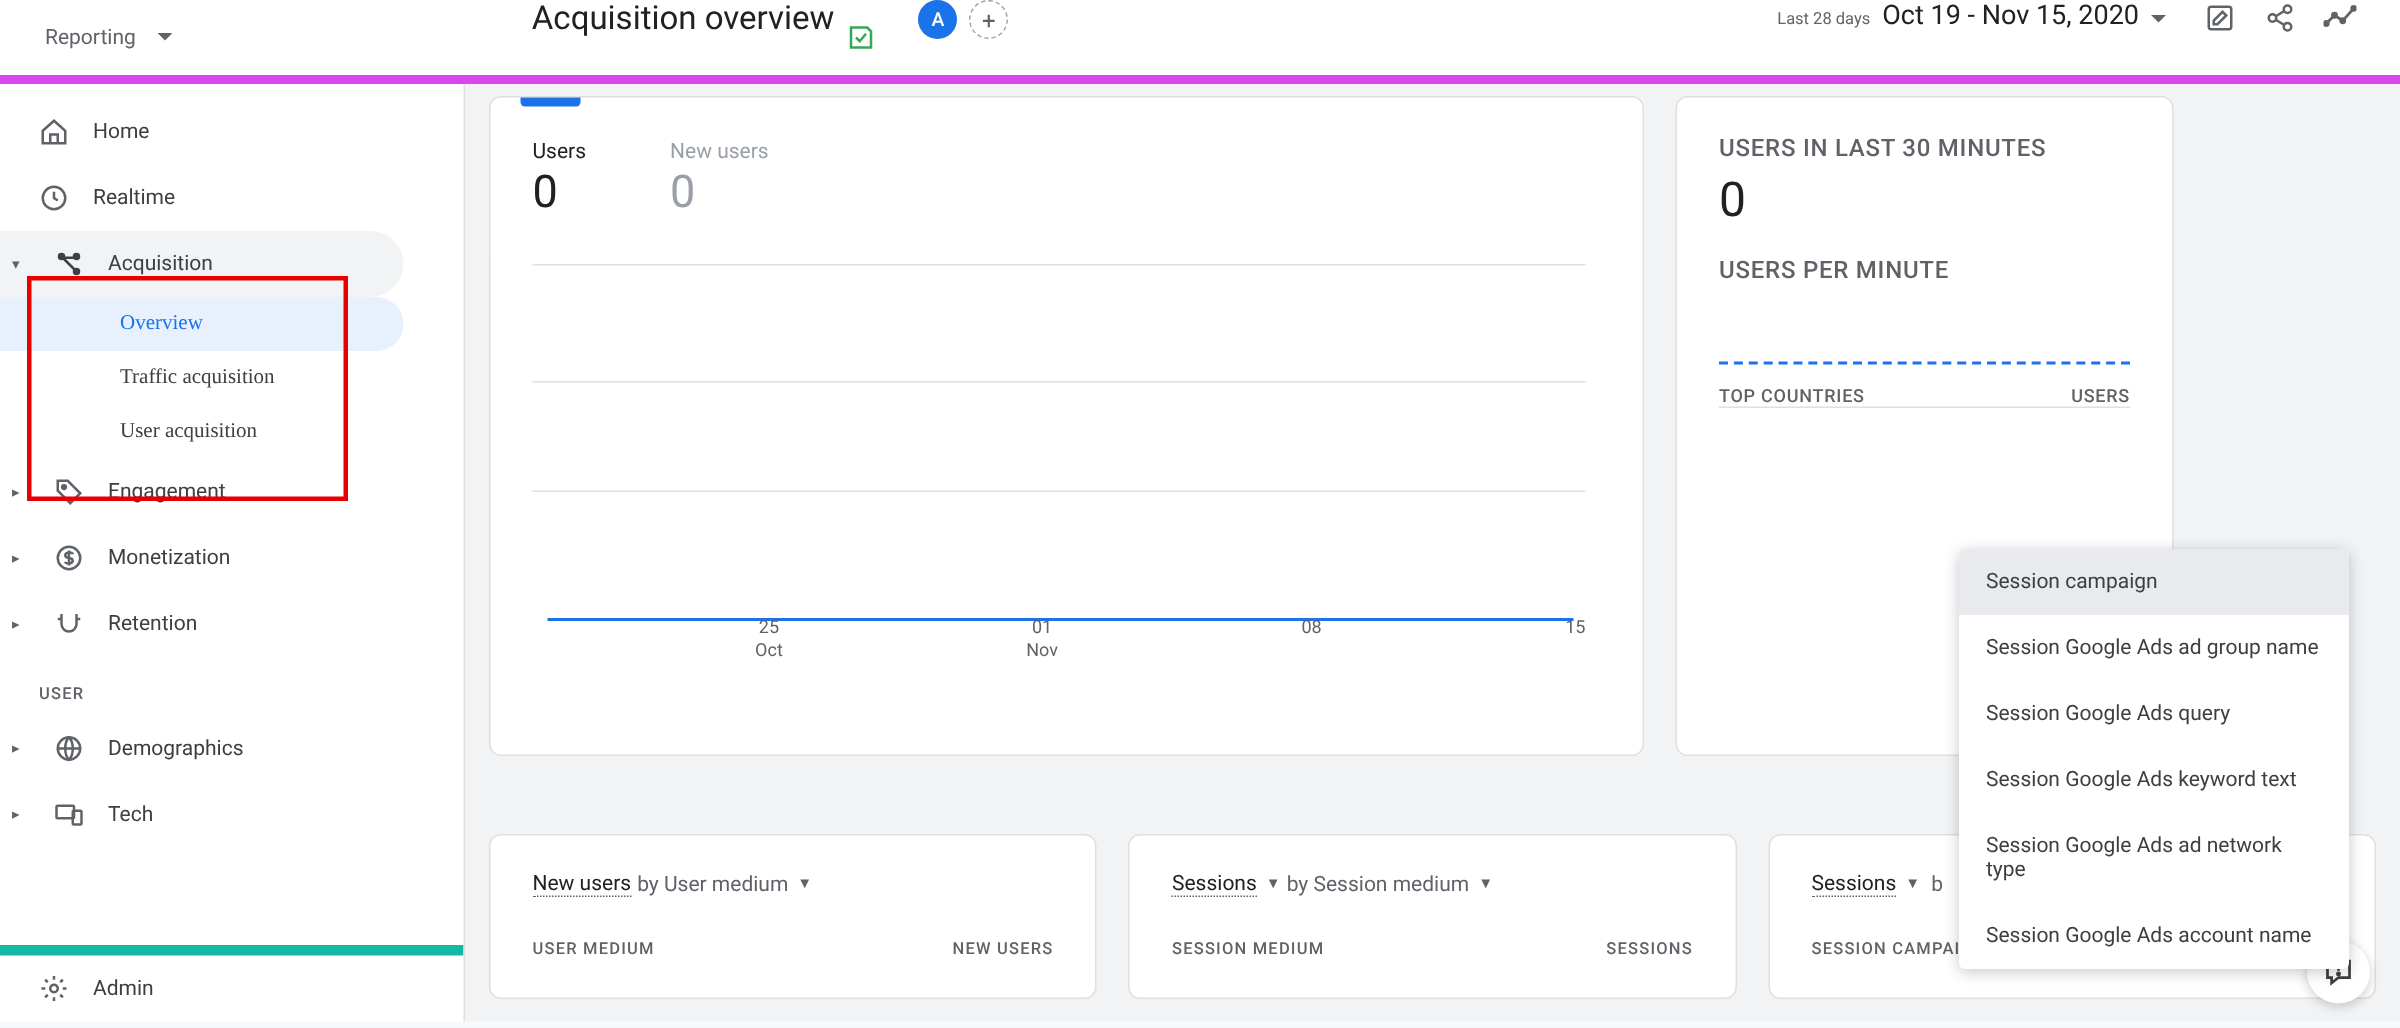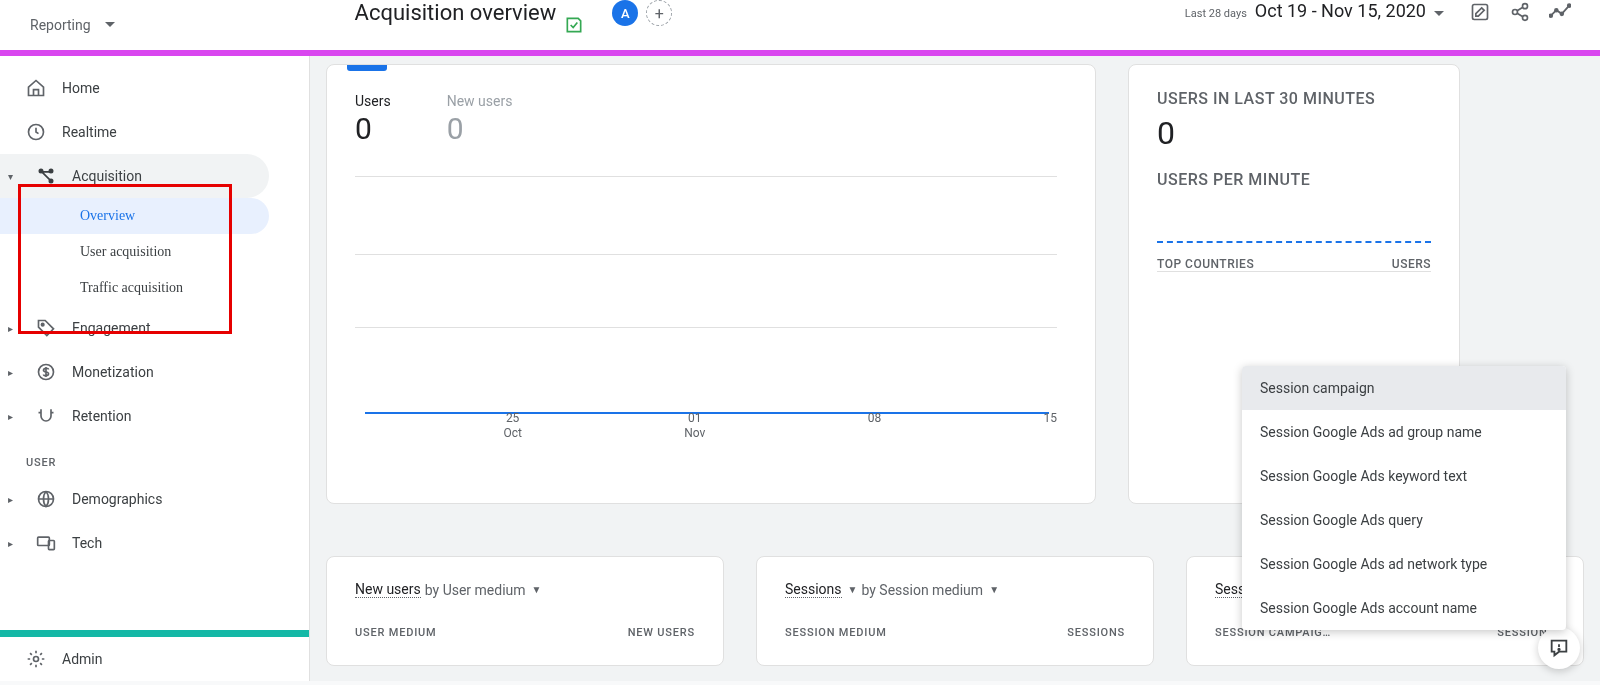--- a/index.html
+++ b/index.html
@@ -30,21 +30,21 @@
   .nav-item.active { background: #e8f0fe; color: #1a73e8; font-weight: 500; }
   .nav-item.parent-active { background: #f1f3f4; }
   .nav-caret { width: 12px; color: #5f6368; font-size: 10px; }
   .nav-icon { width: 20px; height: 20px; color: #5f6368; display: inline-flex; align-items: center; justify-content: center; }
   .section-header { font-size: 11px; font-weight: 500; color: #5f6368; letter-spacing: 0.8px; padding: 18px 0 8px 26px; }
   .admin-row { position: absolute; bottom: 0; left: 0; right: 0; border-top: 7px solid #14b8a6; }
   
   .highlight-box { position: absolute; border: 3px solid #e60000; top: 128px; left: 18px; width: 214px; height: 150px; pointer-events: none; }
 
   
-  .card-row { display: flex; gap: 32px; }
+  .card-row { display: flex; gap: 21px; }
   .card { background: #fff; border-radius: 8px; border: 1px solid #e0e0e0; padding: 24px 28px; position: relative; }
   .card.chart { flex: 0 0 770px; height: 440px; }
   .card.realtime { flex: 0 0 332px; height: 440px; }
   .card.small { flex: 1; height: 110px; }
 
   .blue-tab { position: absolute; top: 0; left: 20px; width: 40px; height: 6px; background: #1a73e8; border-radius: 0 0 3px 3px; }
   .metric-tabs { display: flex; gap: 56px; margin-top: 4px; }
   .metric-tab { }
   .metric-label { font-size: 14px; color: #202124; }
   .metric-label.muted { color: #9aa0a6; }
@@ -63,21 +63,21 @@
   .dashed { border-top: 2px dashed #1a73e8; margin: 52px 0 14px 0; }
   .rt-row { display: flex; justify-content: space-between; font-size: 12px; font-weight: 500; color: #5f6368; letter-spacing: 0.5px; border-bottom: 1px solid #e0e0e0; padding-bottom: 0; }
 
   .small-title { font-size: 14px; display: flex; align-items: center; gap: 4px; color: #202124; }
   .small-title .link { border-bottom: 1px dotted #5f6368; cursor: pointer; }
   .small-title .muted { color: #5f6368; }
   .small-caret { font-size: 10px; color: #5f6368; margin-left: 2px; }
   .small-cols { display: flex; justify-content: space-between; font-size: 11px; font-weight: 500; color: #5f6368; letter-spacing: 0.8px; margin-top: 28px; }
 
   
-  .popover { position: absolute; right: 34px; top: 310px; width: 324px; background: #fff; border-radius: 4px; box-shadow: 0 2px 10px rgba(0,0,0,0.22); overflow: hidden; z-index: 50; }
+  .popover { position: absolute; right: 34px; top: 310px; width: 260px; background: #fff; border-radius: 4px; box-shadow: 0 2px 10px rgba(0,0,0,0.22); overflow: hidden; z-index: 50; }
   .popover-item { padding: 14px 18px; font-size: 14px; color: #3c4043; cursor: pointer; }
   .popover-item.selected { background: #e8eaed; }
 
   .fab { position: absolute; right: 20px; bottom: 16px; width: 42px; height: 42px; border-radius: 50%; background: #fff; box-shadow: 0 2px 8px rgba(0,0,0,0.2); display: flex; align-items: center; justify-content: center; cursor: pointer; color: #3c4043; }
 
   svg { display: block; }
 </style>
 </head>
 <body>
 
@@ -163,24 +163,24 @@
             <circle cx="18" cy="18" r="2" fill="#3c4043"></circle>
             <path d="M7 7 L17 7 M7 7 L17 17"></path>
           </svg>
       </span>
       <span>Acquisition</span>
     </div>
     <div class="nav-item sub active">
       <span>Overview</span>
     </div>
     <div class="nav-item sub">
+      <span>Traffic acquisition</span>
+    </div>
+    <div class="nav-item sub">
       <span>User acquisition</span>
-    </div>
-    <div class="nav-item sub">
-      <span>Traffic acquisition</span>
     </div>
 
     <div class="nav-item expandable">
       <span class="nav-caret">▸</span>
       <span class="nav-icon">
         <svg width="20" height="20" viewBox="0 0 24 24" fill="none" stroke="#5f6368" stroke-width="2">
             <path d="M3 3 H11 L21 13 L13 21 L3 11 Z"></path>
             <circle cx="8" cy="8" r="1.5" fill="#5f6368"></circle>
           </svg>
       </span>
@@ -324,22 +324,22 @@
         <div class="small-cols">
           <span>SESSION CAMPAIG…</span>
           <span>SESSIONS</span>
         </div>
       </div>
     </div>
 
     <div class="popover">
       <div class="popover-item selected">Session campaign</div>
       <div class="popover-item">Session Google Ads ad group name</div>
+      <div class="popover-item">Session Google Ads query</div>
       <div class="popover-item">Session Google Ads keyword text</div>
-      <div class="popover-item">Session Google Ads query</div>
       <div class="popover-item">Session Google Ads ad network type</div>
       <div class="popover-item">Session Google Ads account name</div>
     </div>
   </div>
 </div>
 
 <div class="fab">
   <svg width="22" height="22" viewBox="0 0 24 24" fill="none" stroke="#3c4043" stroke-width="2">
       <path d="M4 4 H20 V16 H12 L7 20 V16 H4 Z"></path>
       <line x1="12" y1="8" x2="12" y2="11"></line>

